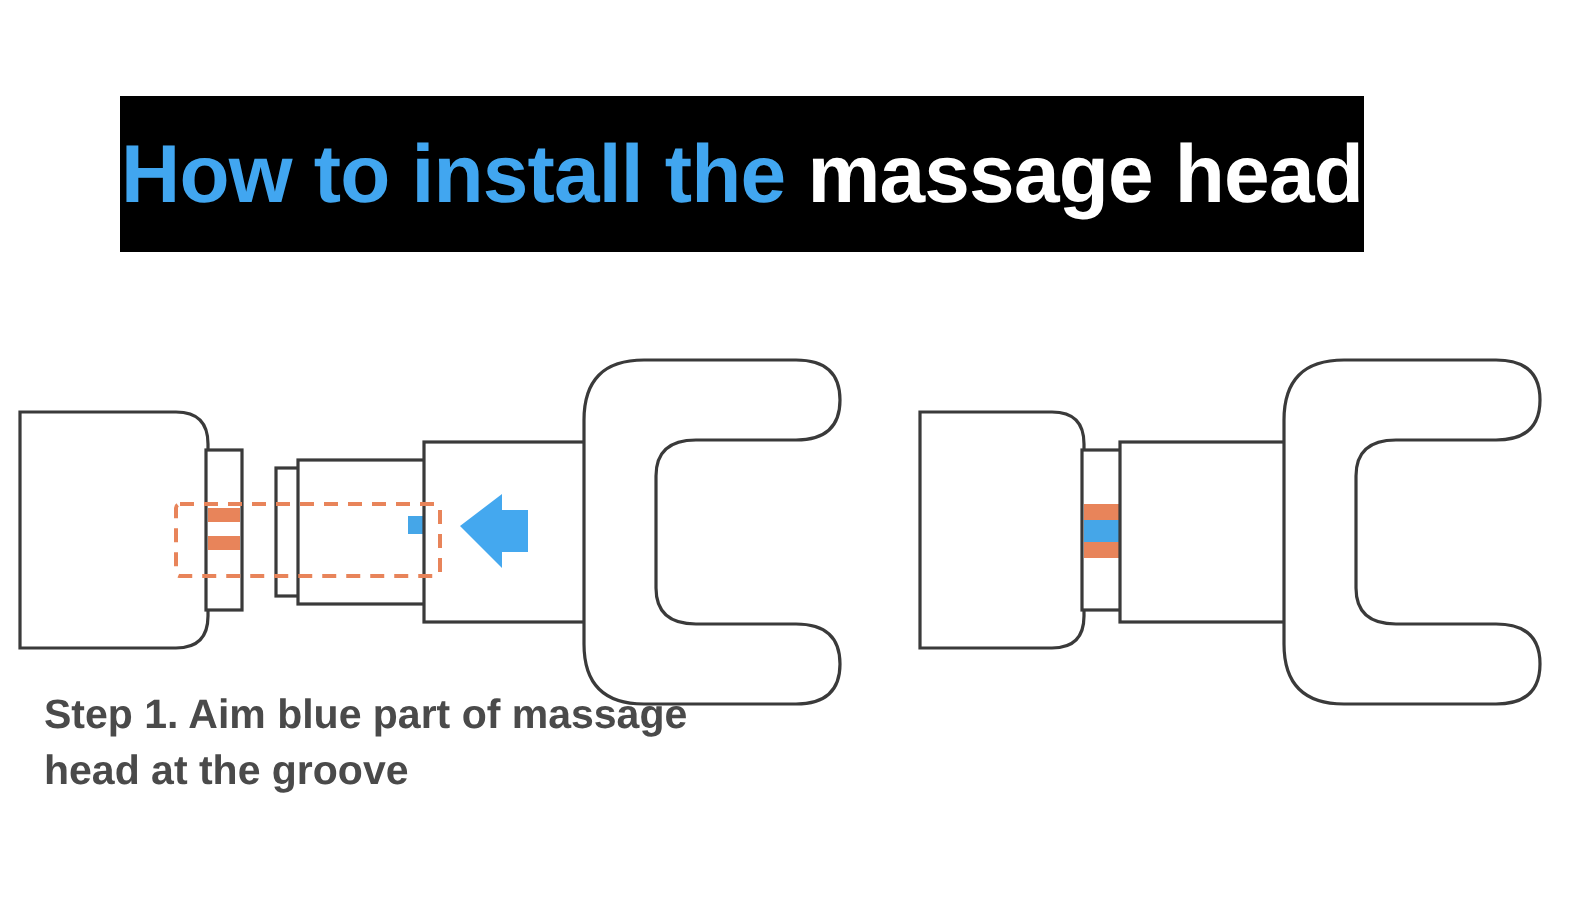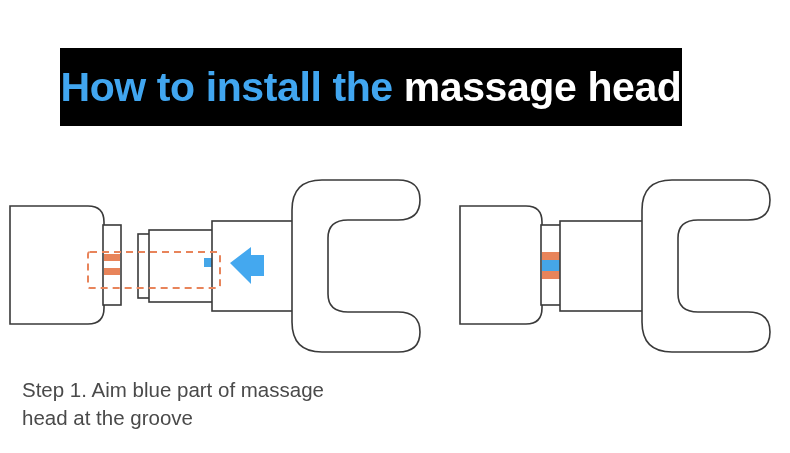--- a/index.html
+++ b/index.html
@@ -56,21 +56,21 @@
 
   
   .caption {
     position: absolute;
     color: #4a4a4a;
     font-size: 20.5px;
     line-height: 28px;
     font-family: "Liberation Sans", sans-serif;
     white-space: pre-line;
   }
-  #caption-step1 { left: 22px;  top: 376px; width: 420px; }
+  #caption-step1 { left: 22px;  top: 344px; width: 420px; font-weight: bold; }
   #caption-step2 { left: 458px; top: 364px; width: 330px; }
 </style>
 </head>
 <body>
 
 <div id="stage">
 
   <div id="title-bar">
     <div id="title-text"><span class="title-blue">How to install the</span><span class="title-white"> massage head</span></div>
   </div>

